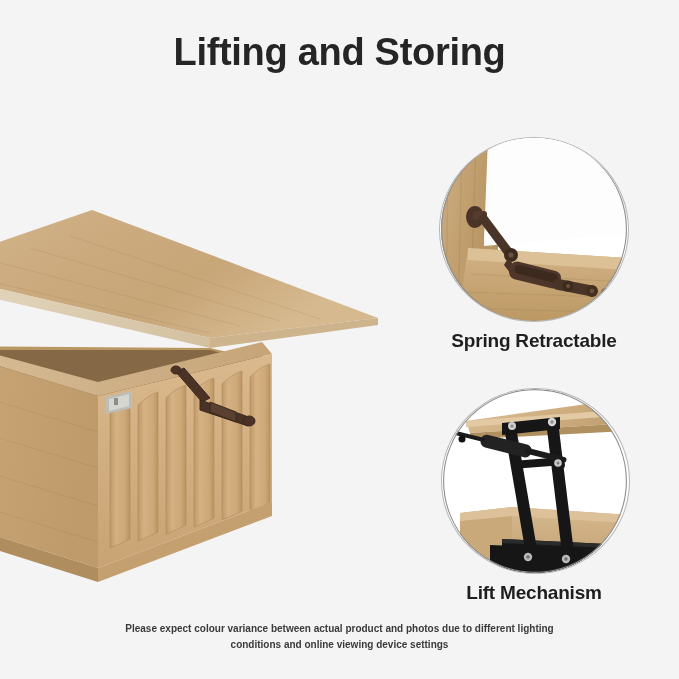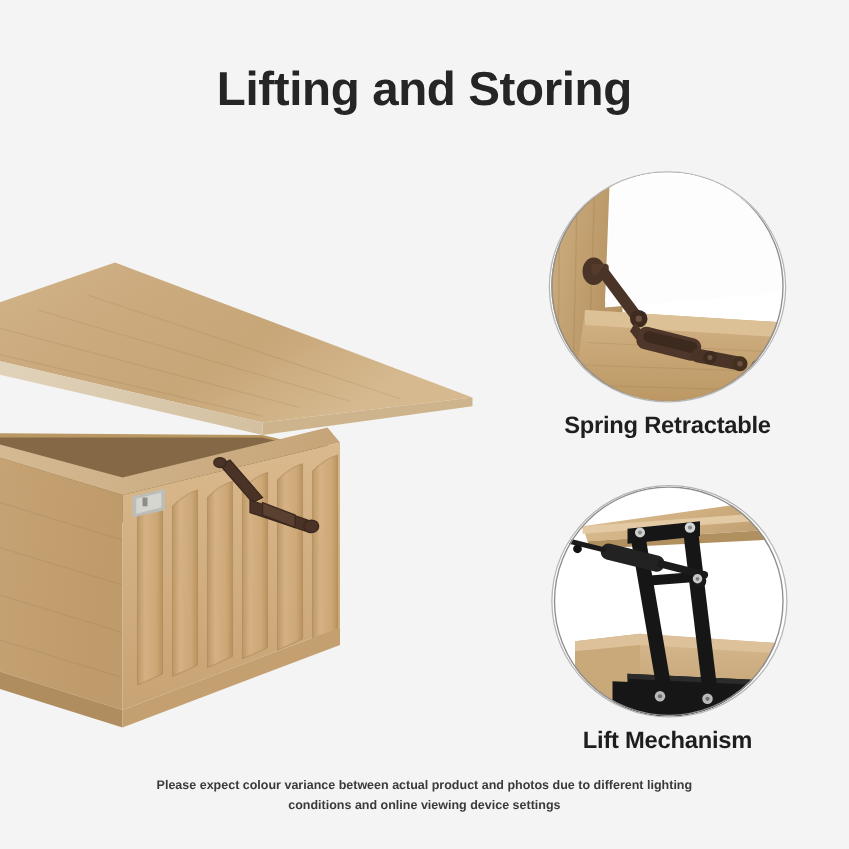--- a/index.html
+++ b/index.html
@@ -17,21 +17,21 @@
   .stage {
     position: absolute;
     inset: 0;
     width: 679px;
     height: 679px;
   }
 
   
   .title {
     position: absolute;
-    top: 52px;
+    top: 32px;
     left: 0;
     width: 679px;
     text-align: center;
     font-size: 38px;
     font-weight: bold;
     color: #252525;
     letter-spacing: -0.3px;
     line-height: 1.1;
   }
 

